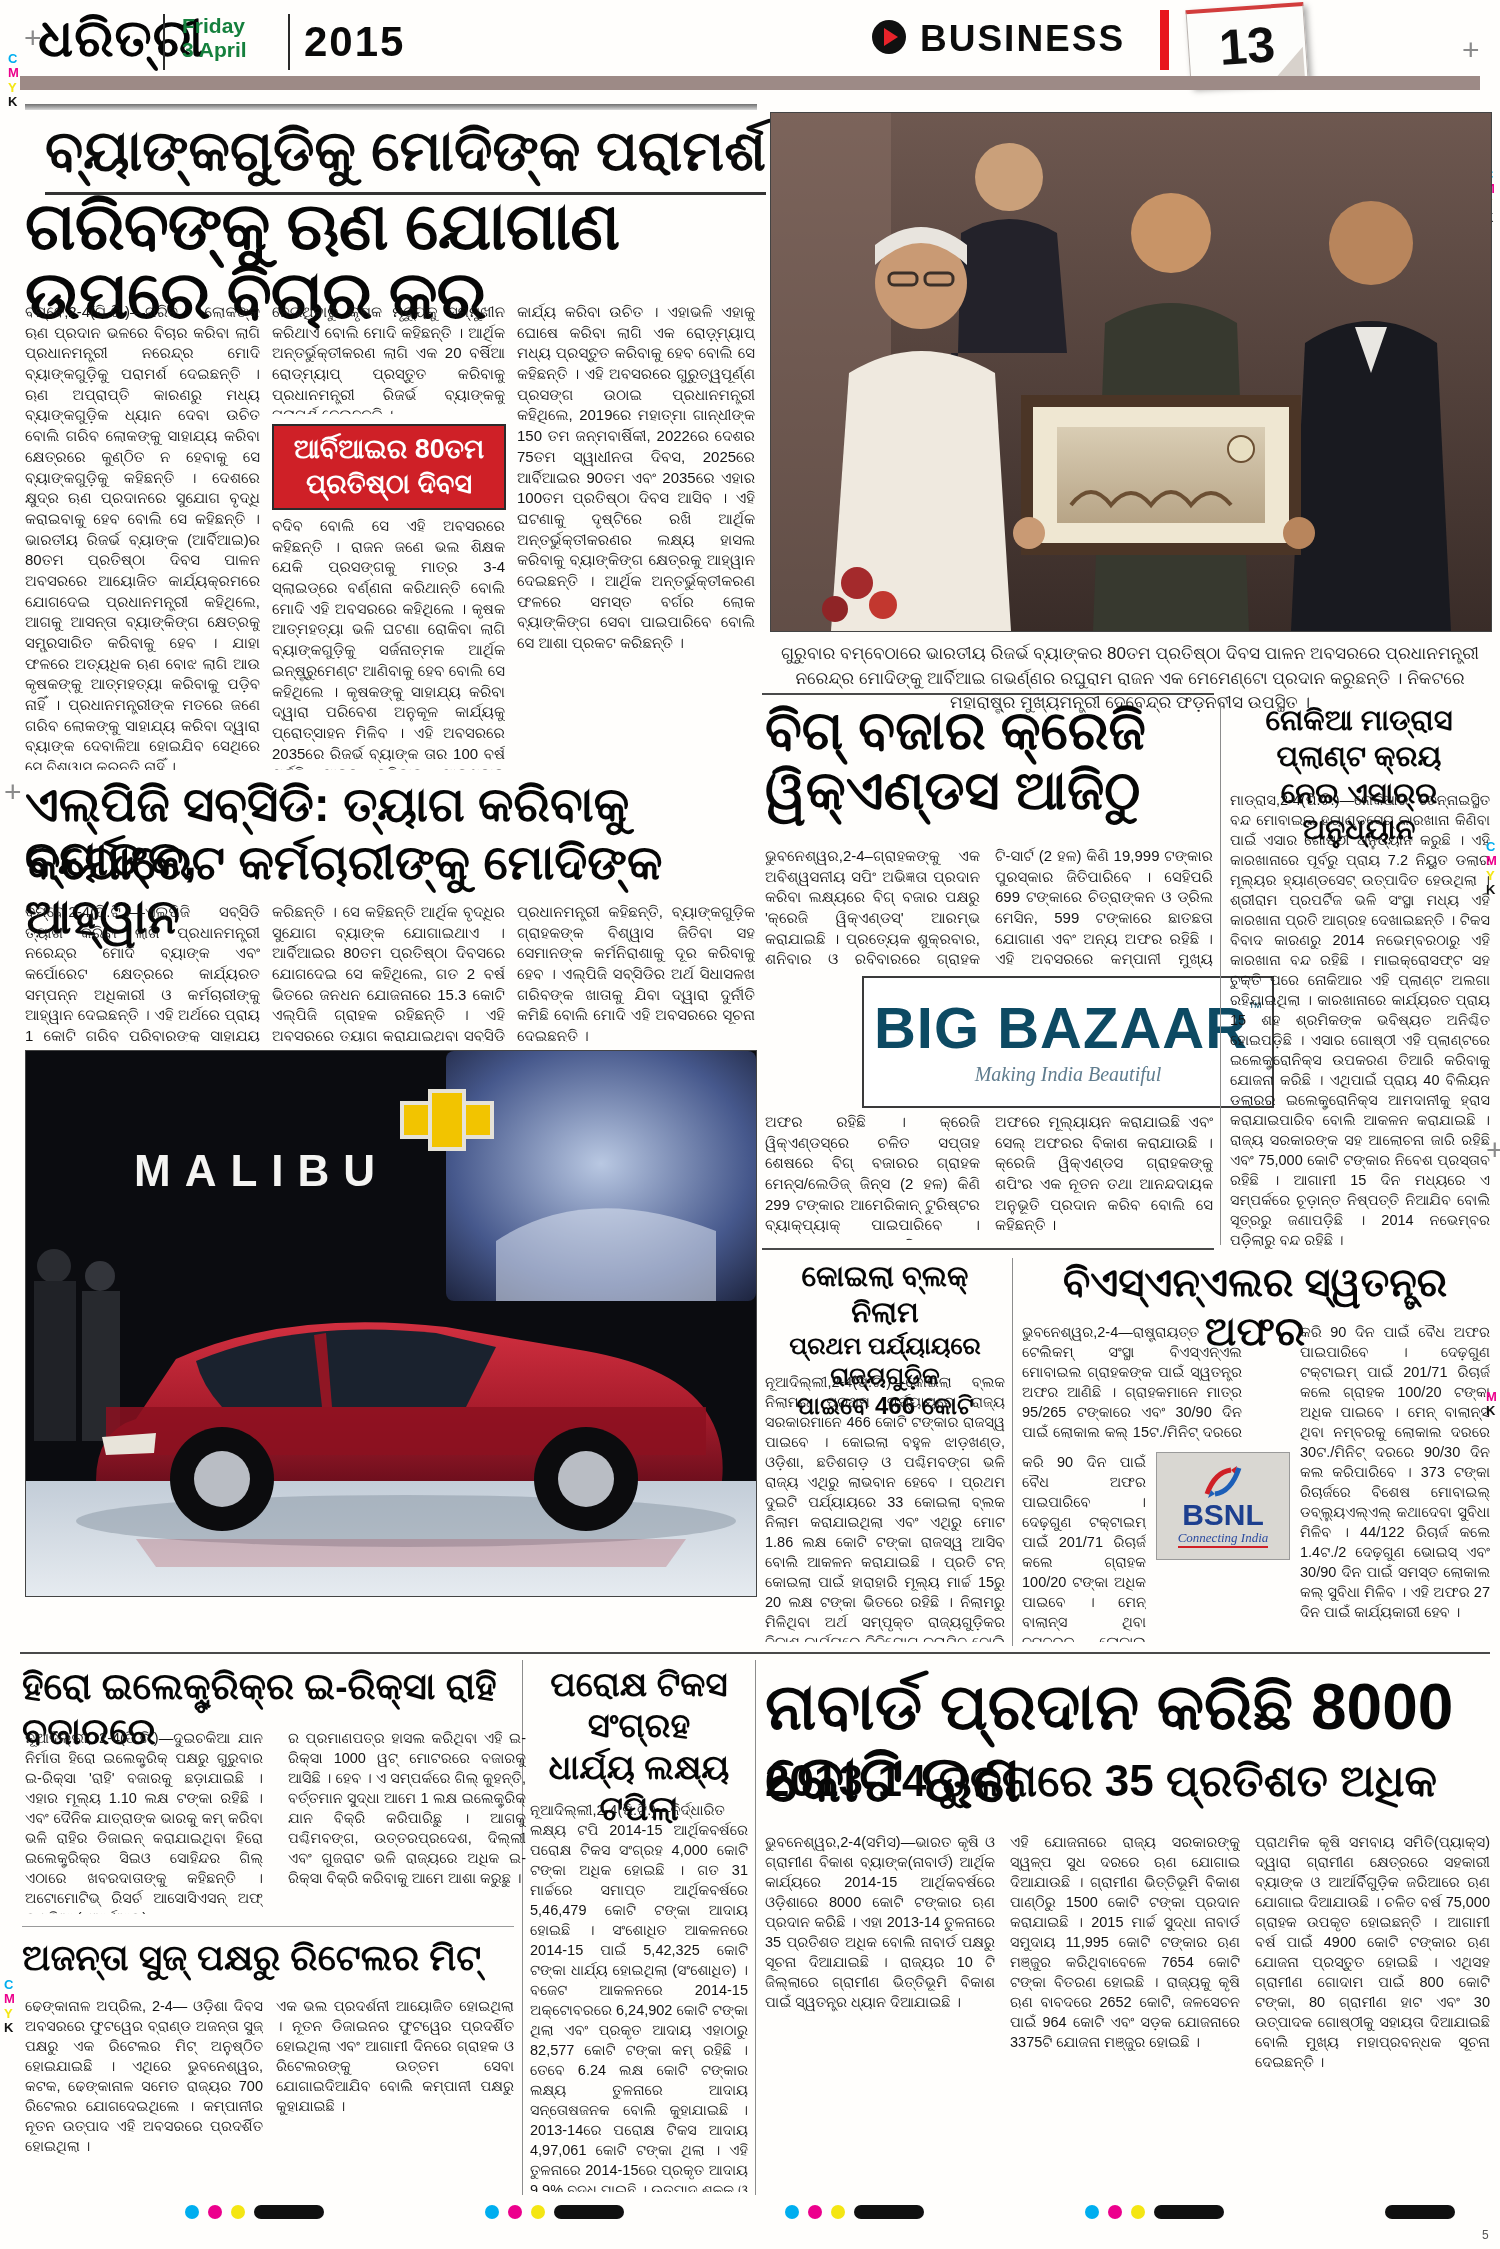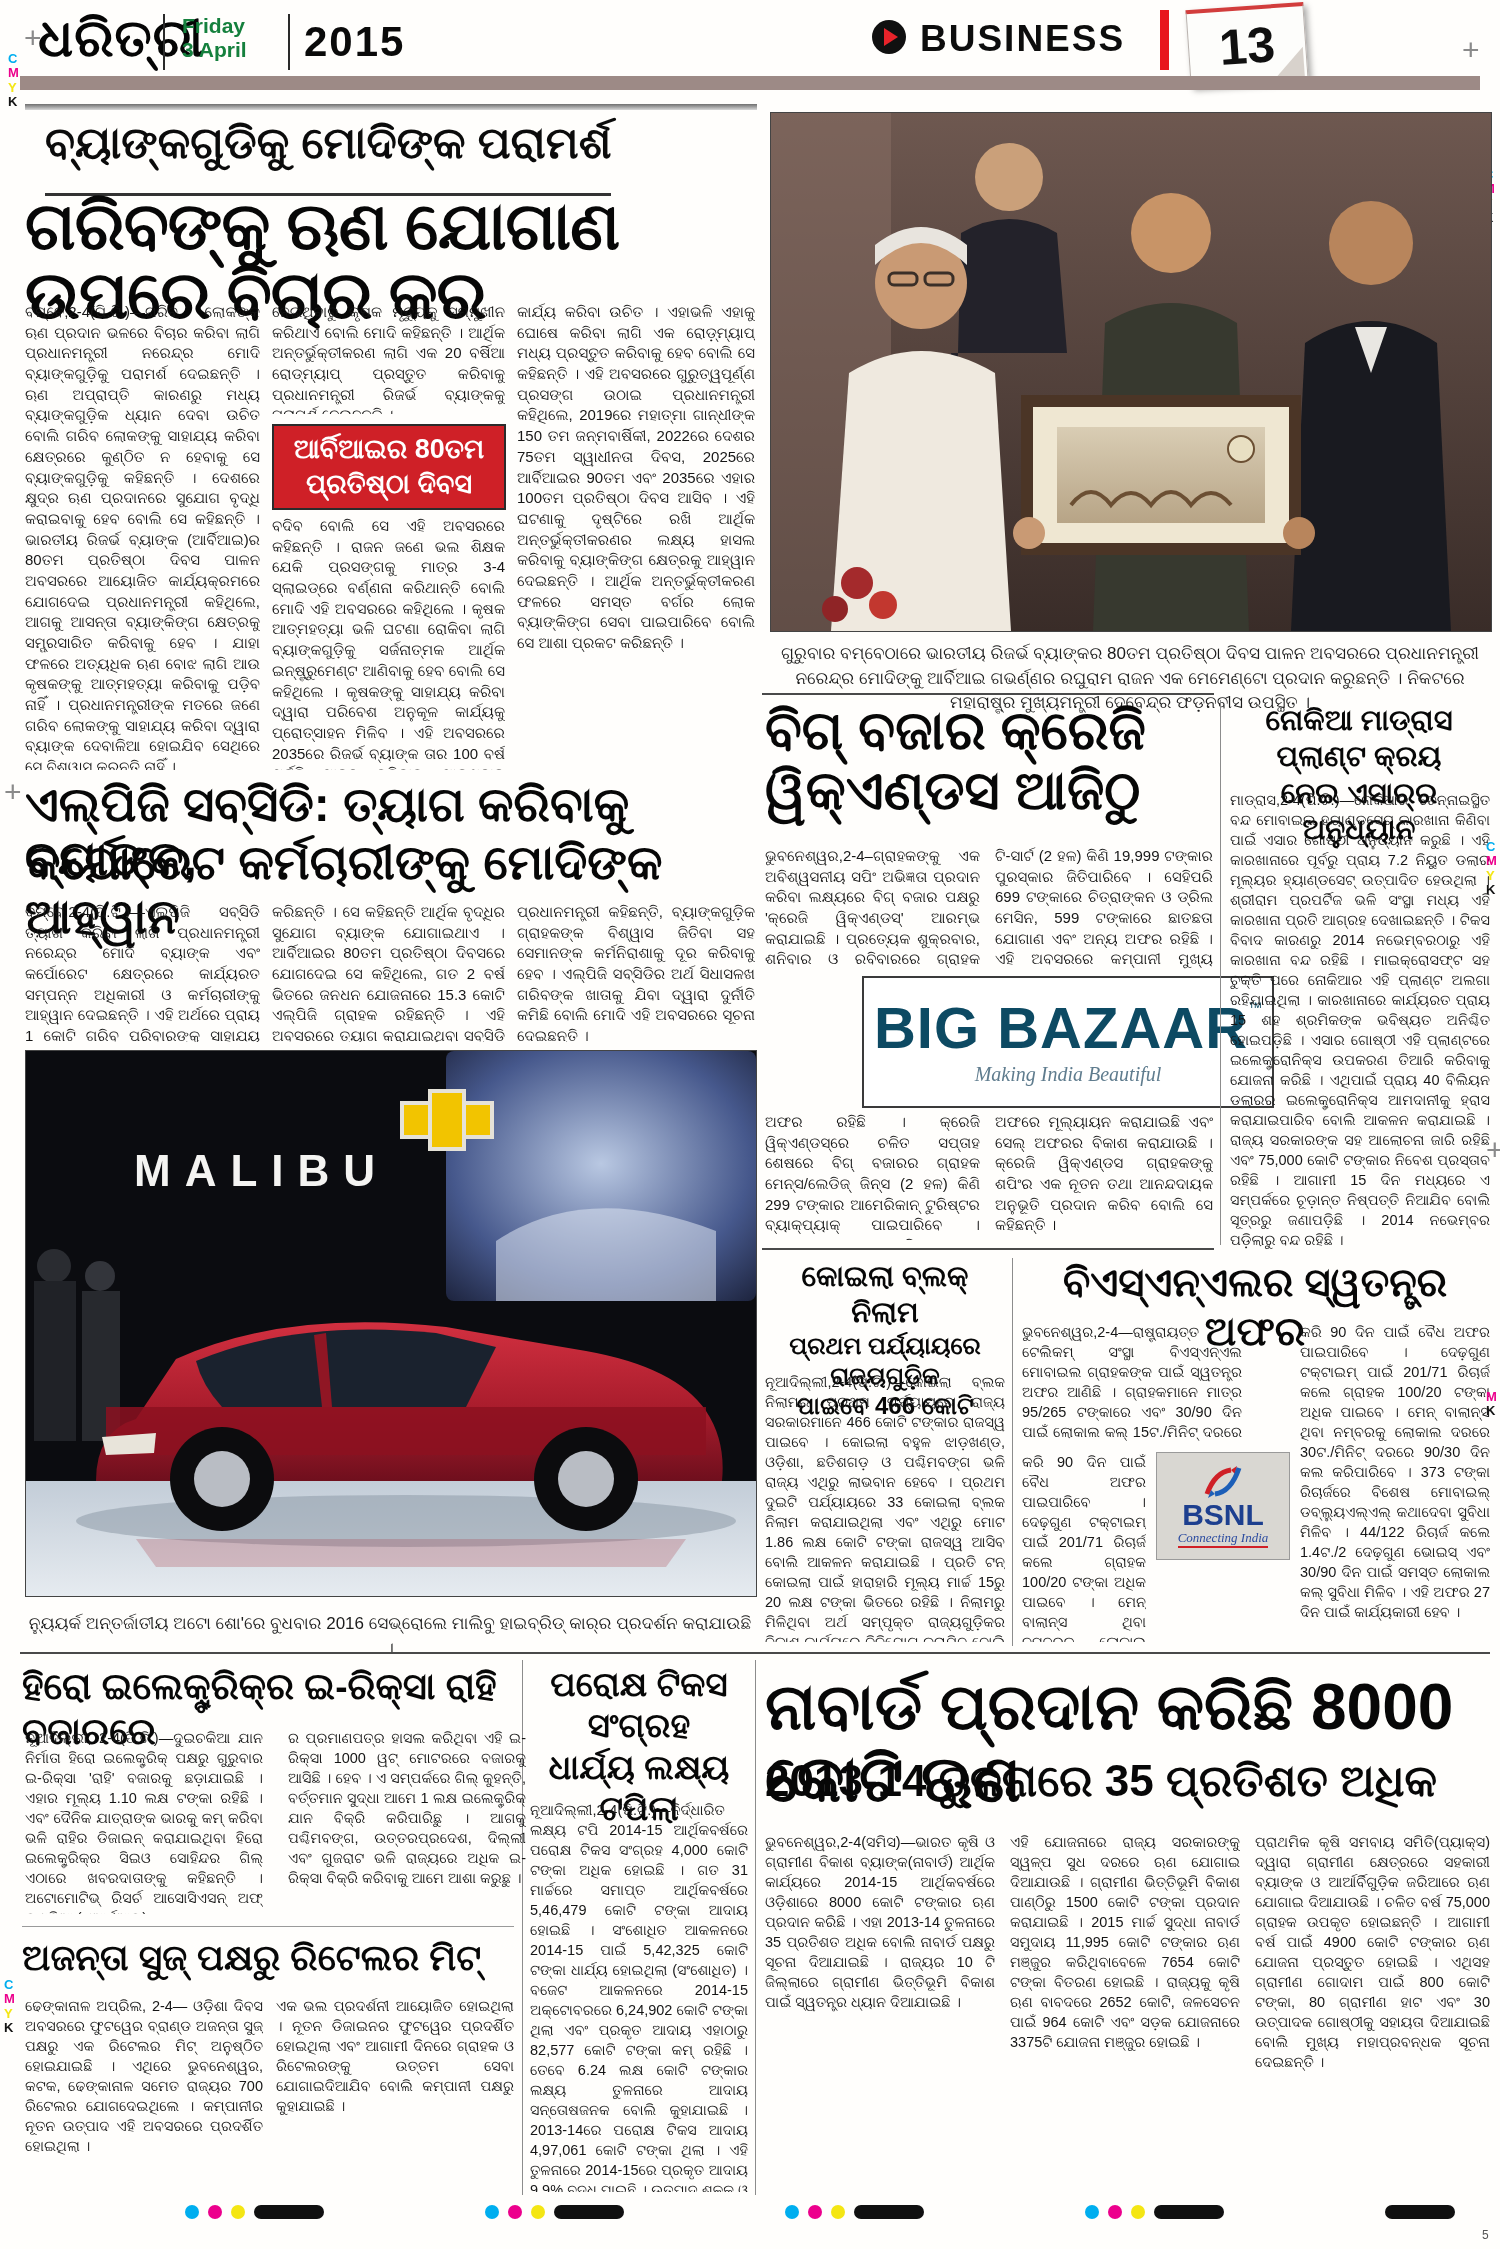--- a/index.html
+++ b/index.html
@@ -6,21 +6,21 @@
   .page{position:relative;width:1500px;height:2249px;background:#fffefc;overflow:hidden;
         font-family:"Liberation Sans",sans-serif;color:#111;}
   .abs{position:absolute;}
   .masthead-logo{font-size:52px;font-weight:700;letter-spacing:1px;color:#050505;}
   .date-block{font-size:21px;font-weight:700;line-height:1.15;color:#15803d;}
   .year{font-size:42px;font-weight:700;color:#0a0a0a;letter-spacing:2px;}
   .section-title{font-size:37px;font-weight:700;letter-spacing:2px;color:#0d0d0d;}
   .vdiv{width:2px;background:#2a2a2a;}
   .mauve-bar{background:#9d8a86;height:14px;}
   .grayline{background:linear-gradient(#6f6f6f,#d8d8d8);height:6px;}
-  .kicker{font-size:44px;font-weight:700;color:#0b0b0b;border-bottom:3px solid #333;padding-bottom:24px;}
+  .kicker{font-size:56px;font-weight:700;color:#0b0b0b;border-bottom:3px solid #333;padding-bottom:8px;}
   .headline-xl{font-size:66px;font-weight:700;color:#070707;letter-spacing:-1px;line-height:1.04;}
   .headline-lg{font-size:48px;font-weight:700;color:#070707;line-height:1.12;}
   .headline-md{font-size:34px;font-weight:700;color:#070707;line-height:1.22;text-align:center;}
   .headline-sm{font-size:29px;font-weight:700;color:#070707;line-height:1.25;text-align:center;}
   .bodytext{font-size:15px;line-height:1.38;text-align:justify;color:#161616;}
   .caption{font-size:17px;line-height:1.45;text-align:center;color:#1c1c1c;}
   .redbox{background:#cf2027;border:2px solid #2b2b2b;color:#fff;text-align:center;
           font-weight:700;font-size:27px;line-height:1.3;display:flex;flex-direction:column;justify-content:center;}
   .hline{background:#4a4a4a;}
   .hline-thin{background:#9a9a9a;}
@@ -202,21 +202,20 @@
       <rect x="80" y="356" width="600" height="48" fill="#8c1120" opacity="0.85"></rect>
       <path d="M76 386 L130 382 L128 402 L80 404 Z" fill="#e8e4da"></path>
       <circle cx="196" cy="428" r="52" fill="#0c0c0e"></circle>
         <circle cx="196" cy="428" r="28" fill="#b9bdc4"></circle>
       <circle cx="560" cy="428" r="52" fill="#0c0c0e"></circle>
         <circle cx="560" cy="428" r="28" fill="#b9bdc4"></circle>
 
       <path d="M110 488 L660 488 L640 516 L130 516 Z" fill="#a8323e" opacity="0.25"></path>
     </svg>
   </div>
-  <div class="abs caption" style="left:25px;top:1612px;width:730px;">ନ୍ୟୁୟର୍କ ଅନ୍ତର୍ଜାତୀୟ ଅଟୋ ଶୋ'ରେ ବୁଧବାର 2016 ସେଭ୍ରୋଲେ ମାଲିବୁ ହାଇବ୍ରିଡ୍ କାର୍‌ର ପ୍ରଦର୍ଶନ କରାଯାଉଛି ।</div>
 
   <div class="abs hline" style="left:762px;top:693px;width:452px;height:2px;"></div>
   <div class="abs" style="left:765px;top:700px;width:450px;">
     <div class="headline-lg" style="font-size:54px;">ବିଗ୍ ବଜାର କ୍ରେଜି</div>
     <div class="headline-lg" style="font-size:54px;">ୱିକ୍ଏଣ୍ଡସ ଆଜିଠୁ</div>
   </div>
   <div class="abs bodytext" style="left:765px;top:846px;width:215px;height:124px;overflow:hidden;">ଭୁବନେଶ୍ୱର,2-4–ଗ୍ରାହକଙ୍କୁ ଏକ ଅବିଶ୍ୱସନୀୟ ସପିଂ ଅଭିଜ୍ଞତା ପ୍ରଦାନ କରିବା ଲକ୍ଷ୍ୟରେ ବିଗ୍ ବଜାର ପକ୍ଷରୁ 'କ୍ରେଜି ୱିକ୍ଏଣ୍ଡସ୍' ଆରମ୍ଭ କରାଯାଇଛି । ପ୍ରତ୍ୟେକ ଶୁକ୍ରବାର, ଶନିବାର ଓ ରବିବାରରେ ଗ୍ରାହକ ଆକର୍ଷଣୀୟ ଅଫର 5ଟ (16ଟି) ପାଇପାରିବେ ।</div>
   <div class="abs bodytext" style="left:995px;top:846px;width:218px;height:124px;overflow:hidden;">ଟି-ସାର୍ଟ (2 ହଳ) କିଣି 19,999 ଟଙ୍କାର ପୁରସ୍କାର ଜିତିପାରିବେ । ସେହିପରି 699 ଟଙ୍କାରେ ଚିତ୍ରାଙ୍କନ ଓ ଡ୍ରିଲ ମେସିନ, 599 ଟଙ୍କାରେ ଛାତଛତା ଯୋଗାଣ ଏବଂ ଅନ୍ୟ ଅଫର ରହିଛି । ଏହି ଅବସରରେ କମ୍ପାନୀ ମୁଖ୍ୟ ମାର୍କେଟିଂ ଅଧିକାରୀ ଅକ୍ଷୟ</div>
 
   <div class="abs logo-box" style="left:862px;top:976px;width:408px;height:128px;">

